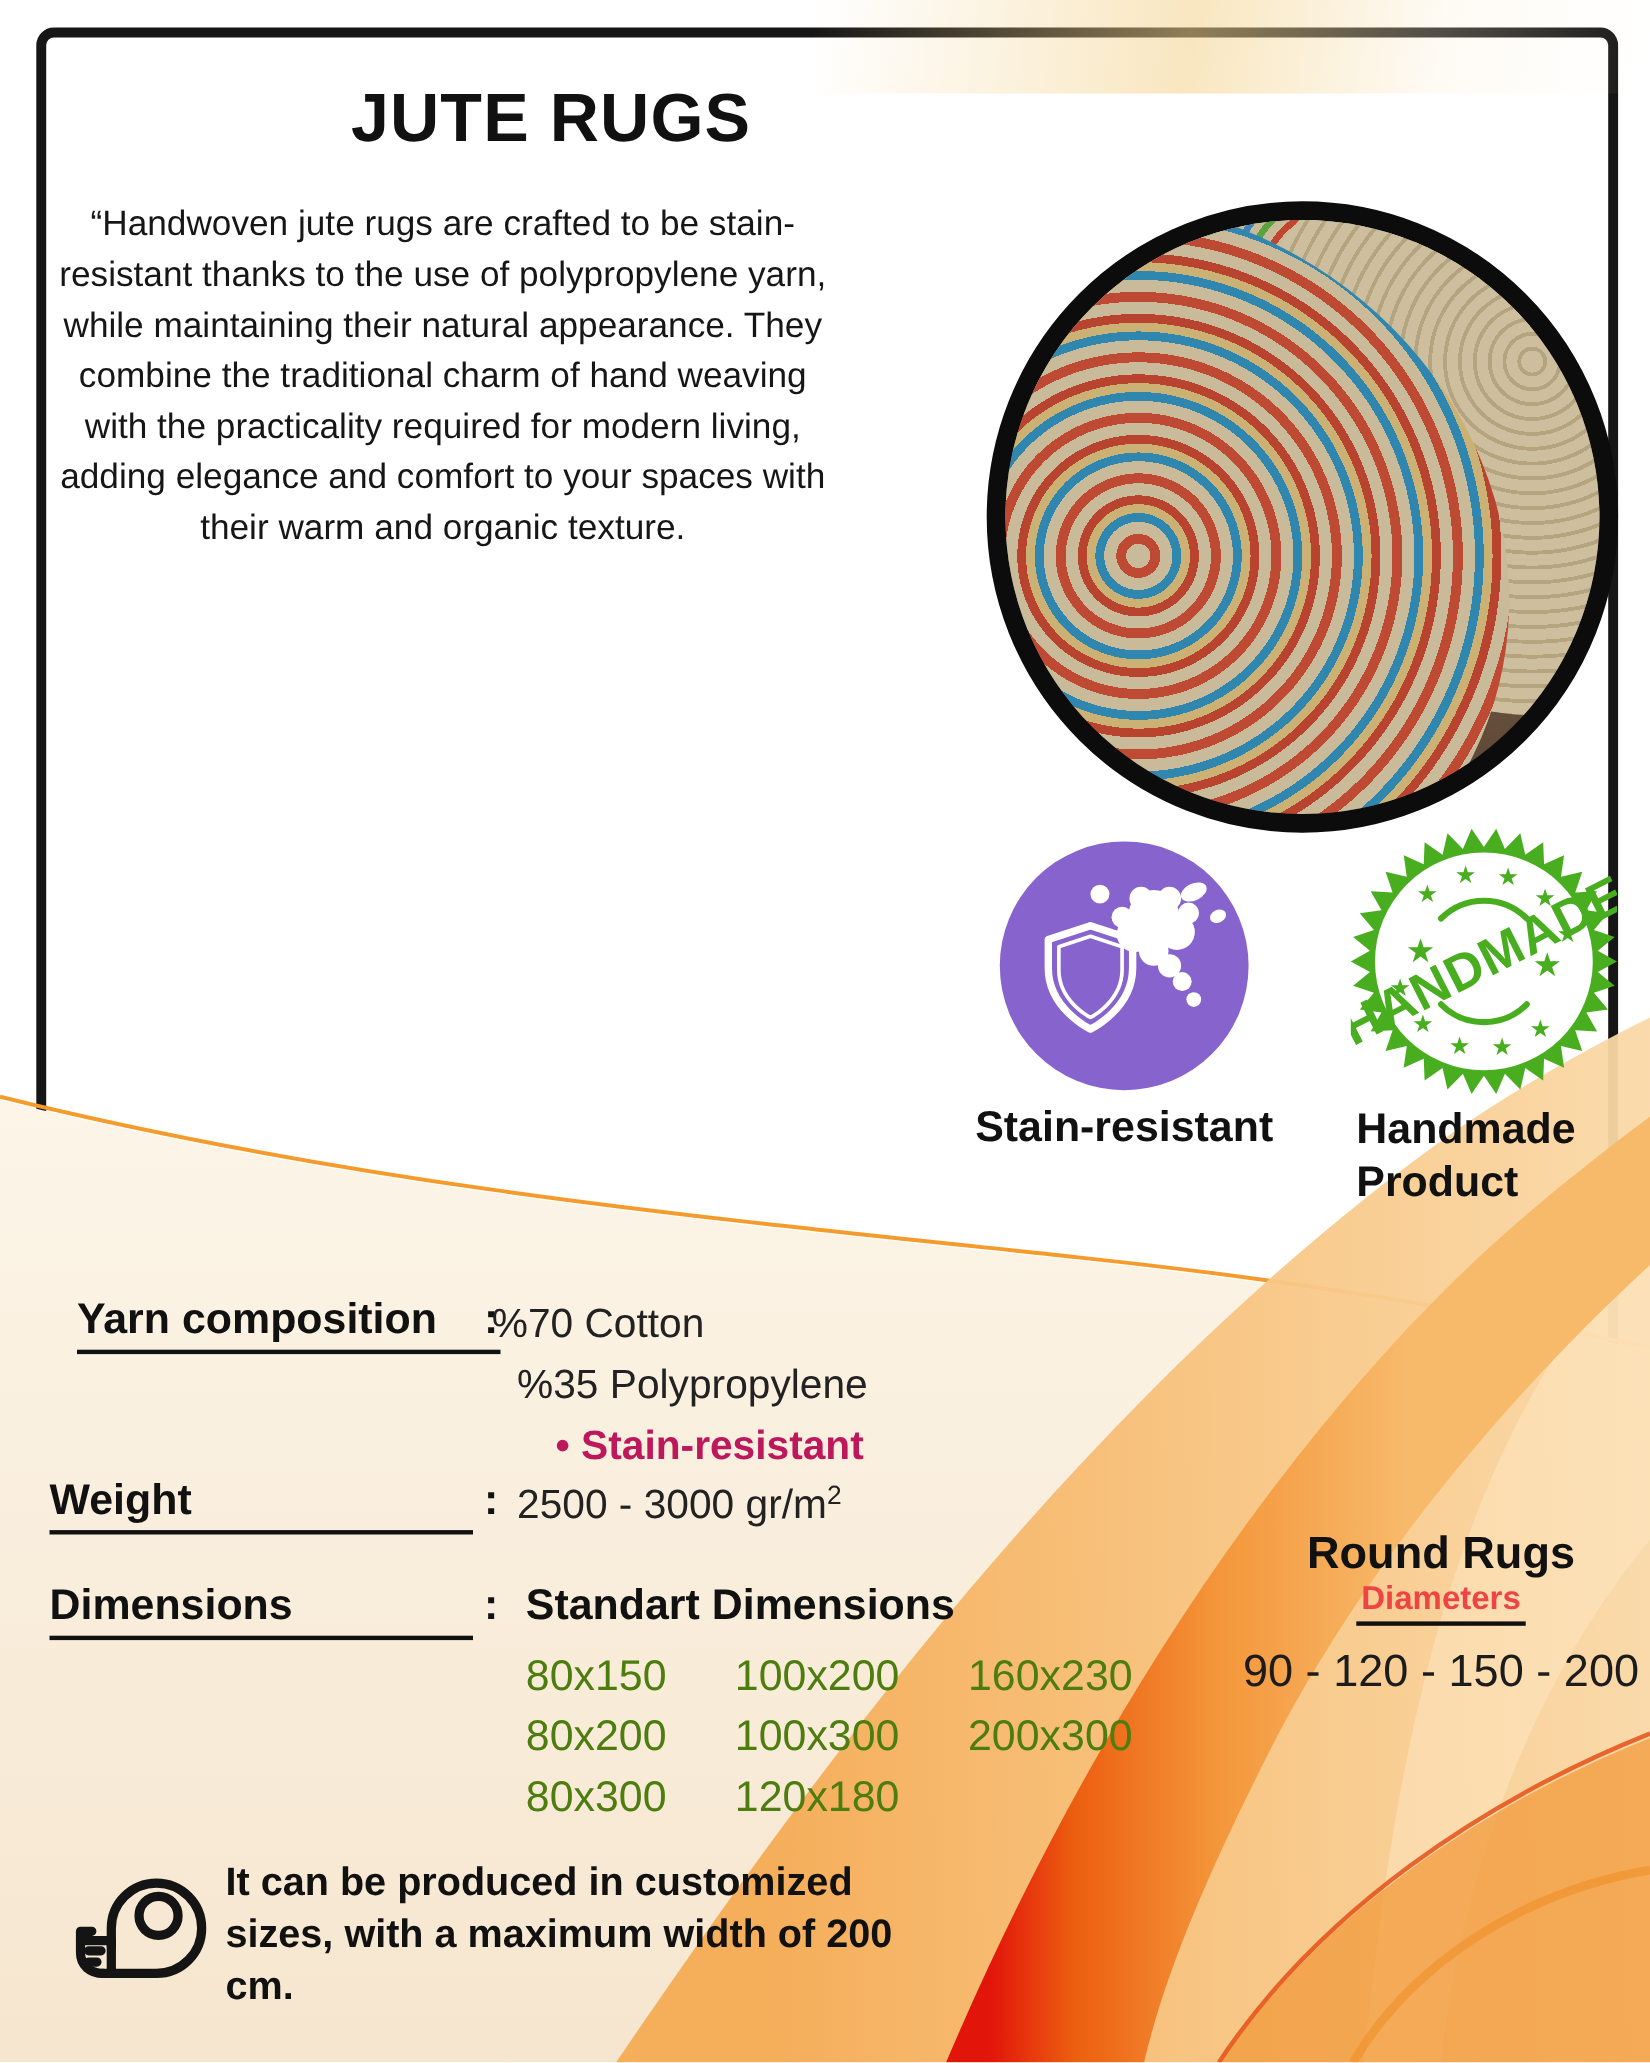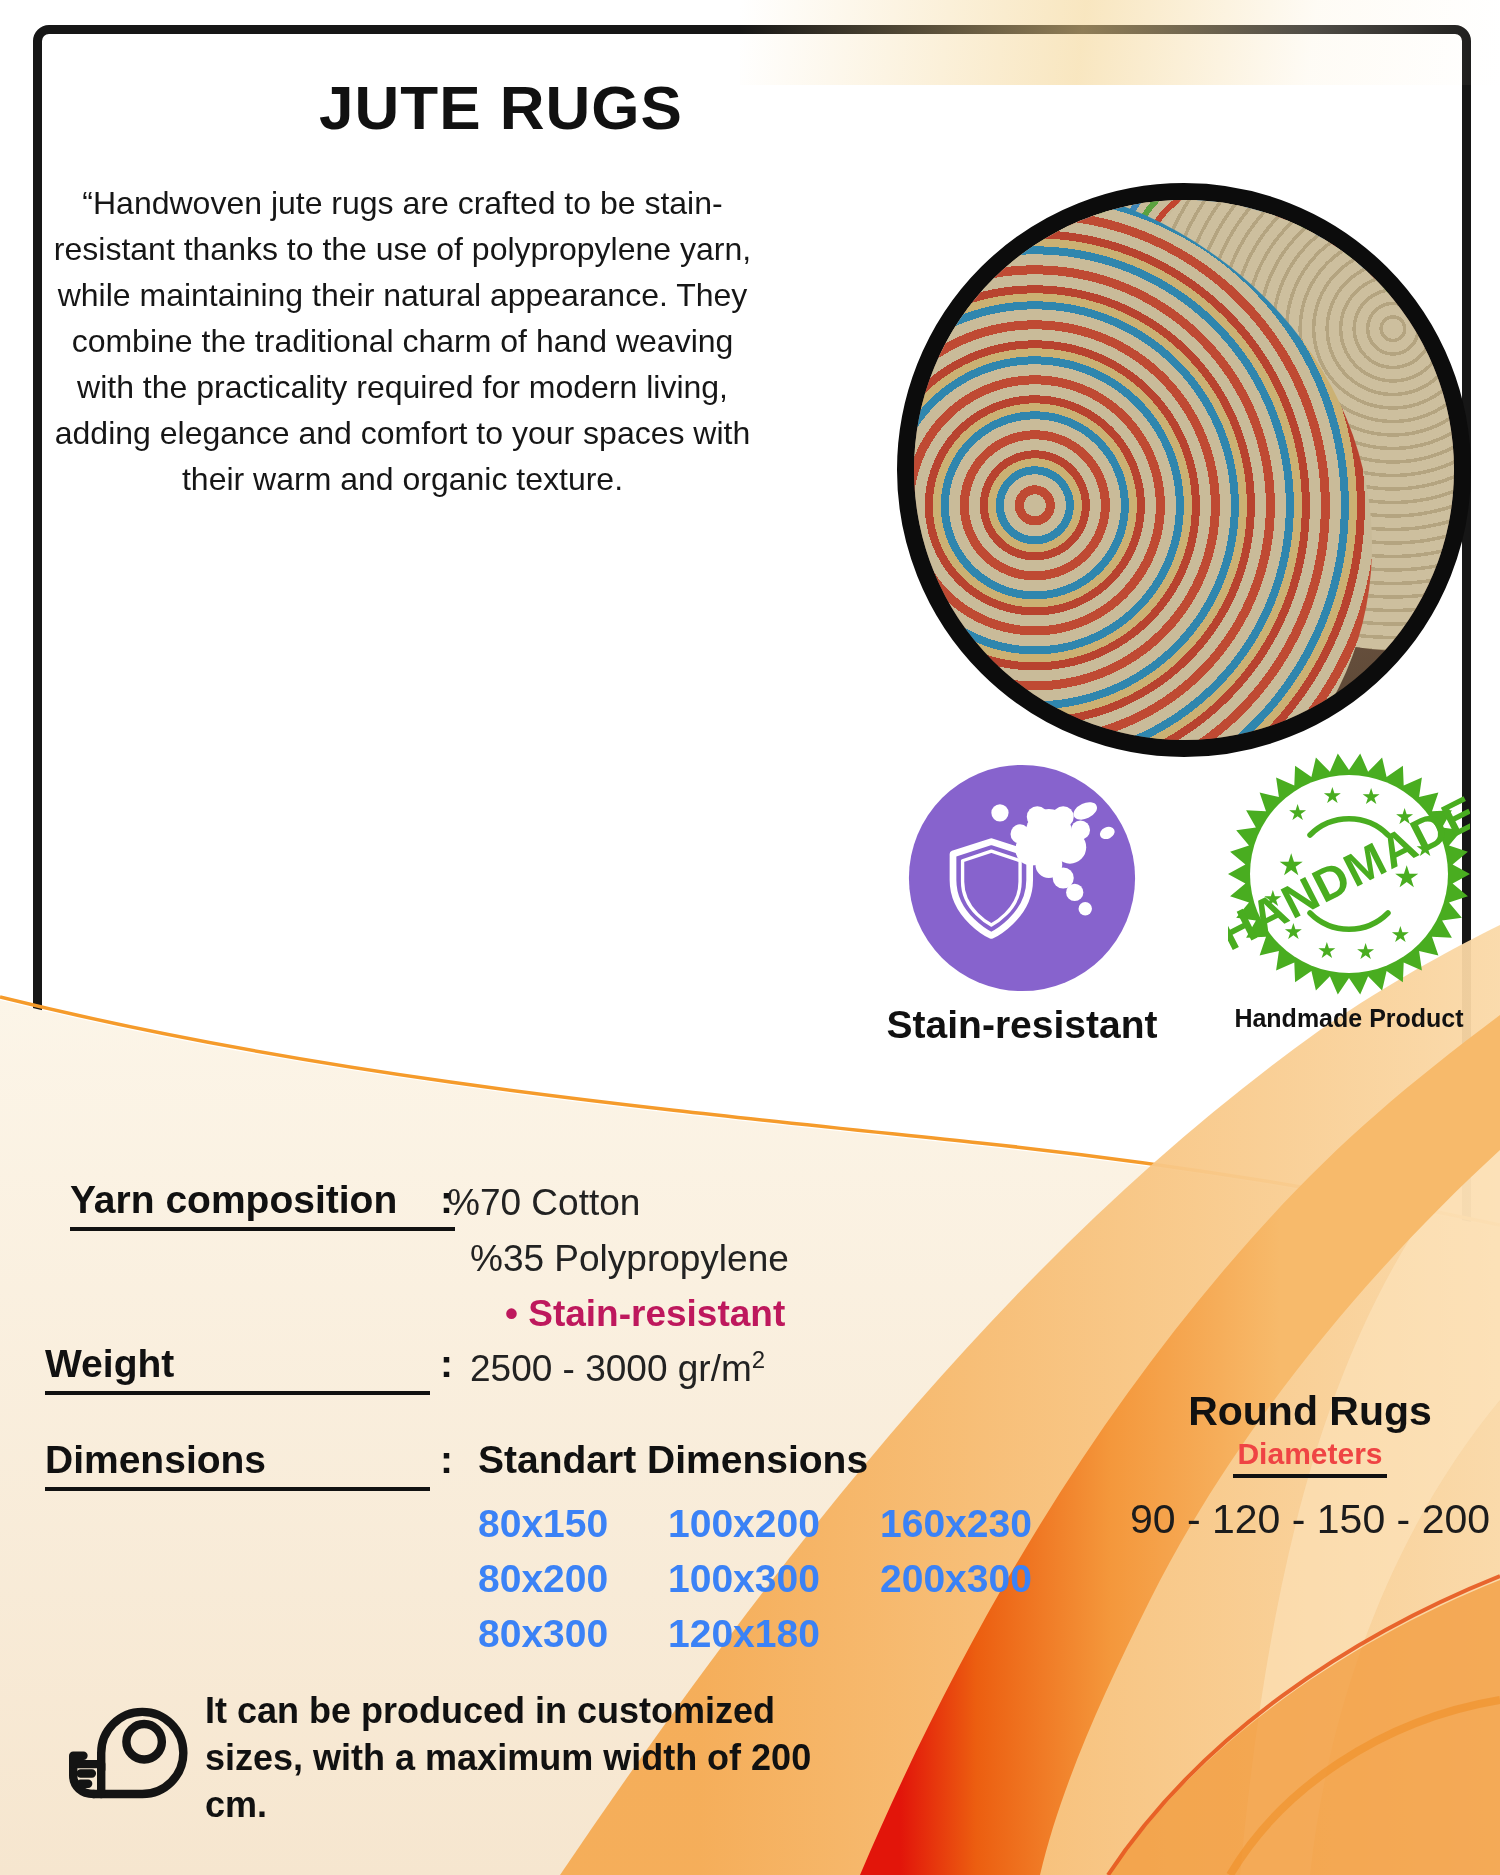--- a/index.html
+++ b/index.html
@@ -44,39 +44,39 @@
   .rug-left{left:-310px;top:-20px;width:770px;height:700px;transform:rotate(14deg);
     background:repeating-radial-gradient(circle at 55% 45%,#c9bb99 0 11px,#bf4a33 11px 20px,#c9bb99 20px 31px,#2f86ae 31px 39px,#cbb173 39px 47px,#b8432f 47px 55px);}
   
   .badge-stain{position:absolute;left:907px;top:763px;width:230px;height:230px;z-index:3;}
   .stamp{position:absolute;left:1228px;top:753px;width:242px;height:242px;z-index:3;}
   .badge-stain-label{
     position:absolute;left:862px;top:1003px;width:320px;z-index:3;text-align:center;
     font-size:39px;font-weight:bold;color:#111;
   }
   .stamp-label{
-    position:absolute;left:1233px;top:1003px;width:232px;z-index:3;text-align:center;
-    font-size:25px;font-weight:bold;color:#111;line-height:1.22;
+    position:absolute;left:1233px;top:1003px;width:232px;z-index:3;
+    font-size:39px;font-weight:bold;color:#111;line-height:1.22;
   }
   .stamp-star{fill:#49ad20;font-size:22px;text-anchor:middle;font-family:"DejaVu Sans",sans-serif;}
   .stamp-star-big{fill:#49ad20;font-size:30px;text-anchor:middle;font-family:"DejaVu Sans",sans-serif;}
   .stamp-word{fill:#49ad20;font-size:47px;font-weight:bold;text-anchor:middle;letter-spacing:1px;}
   
   .spec-label{
     position:absolute;z-index:3;font-size:39px;font-weight:bold;color:#111;
     border-bottom:4px solid #111;padding-bottom:5px;width:385px;left:45px;
   }
   .spec-colon{position:absolute;left:440px;z-index:3;font-size:39px;font-weight:bold;color:#111;}
   .spec-value{position:absolute;z-index:3;font-size:37px;color:#222;}
   .spec-bullet-line{position:absolute;left:505px;z-index:3;font-size:37px;font-weight:bold;color:#be185d;}
   .spec-heading{position:absolute;left:478px;z-index:3;font-size:39px;font-weight:bold;color:#111;}
   sup{font-size:24px;}
   .sizes-grid{
     position:absolute;left:478px;top:1502px;z-index:3;display:grid;
-    grid-template-columns:190px 212px 212px;row-gap:11px;font-size:39px;color:#3b82f6;font-weight:bold;
+    grid-template-columns:190px 212px 212px;row-gap:11px;font-size:39px;color:#4d7c0f;
   }
   
   .round-title{position:absolute;left:1080px;top:1388px;width:460px;z-index:3;text-align:center;
     font-size:41px;font-weight:bold;color:#111;}
   .round-sub{position:absolute;left:1080px;top:1437px;width:460px;z-index:3;text-align:center;}
   .round-sub span{display:inline-block;font-size:30px;font-weight:bold;color:#ef4444;
     border-bottom:4px solid #111;padding:0 4px 3px 4px;}
   .round-values{position:absolute;left:1080px;top:1496px;width:460px;z-index:3;text-align:center;
     font-size:41px;color:#1c1c1c;}
   

